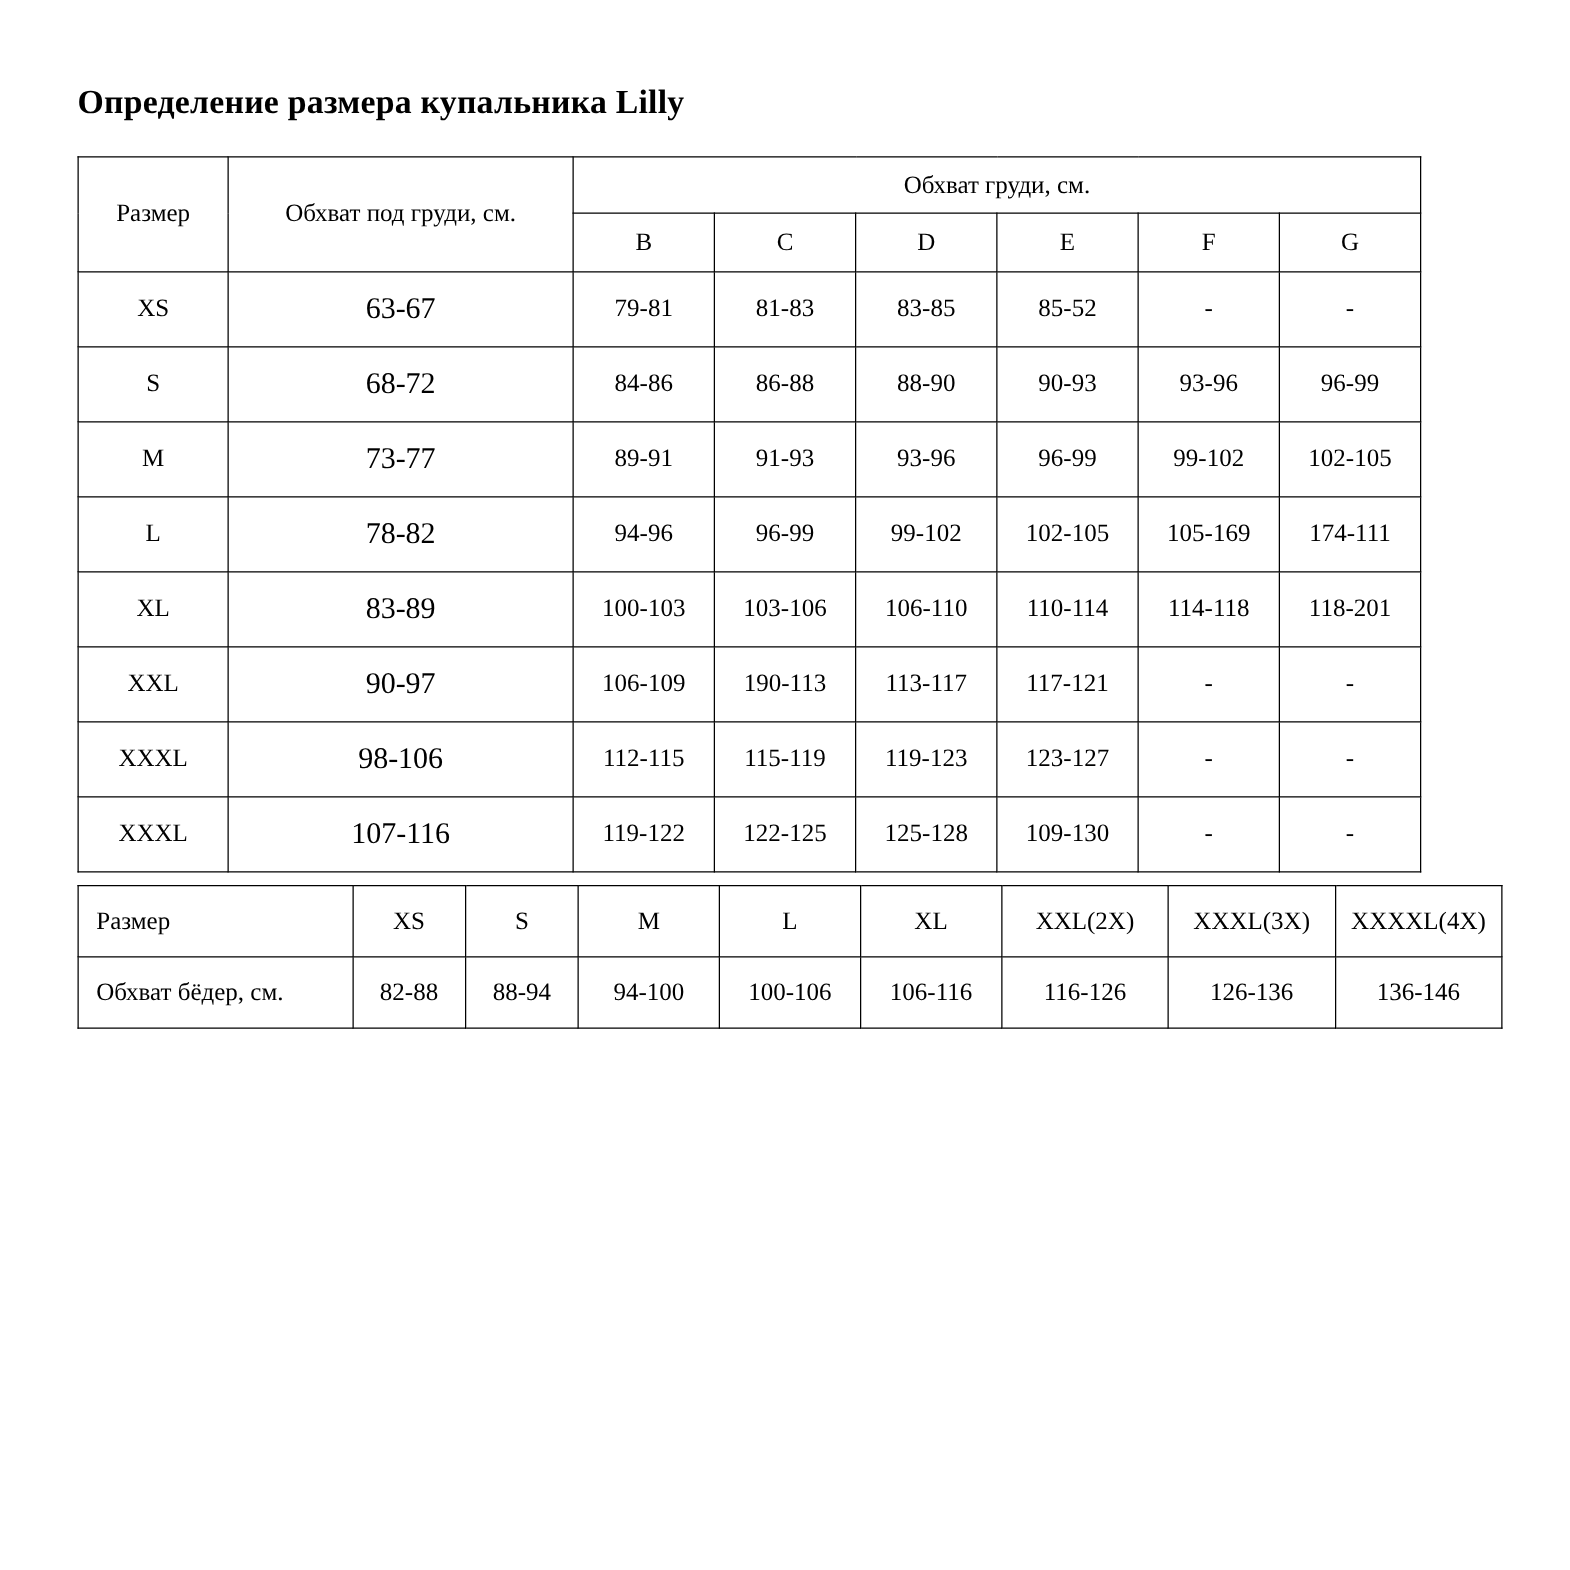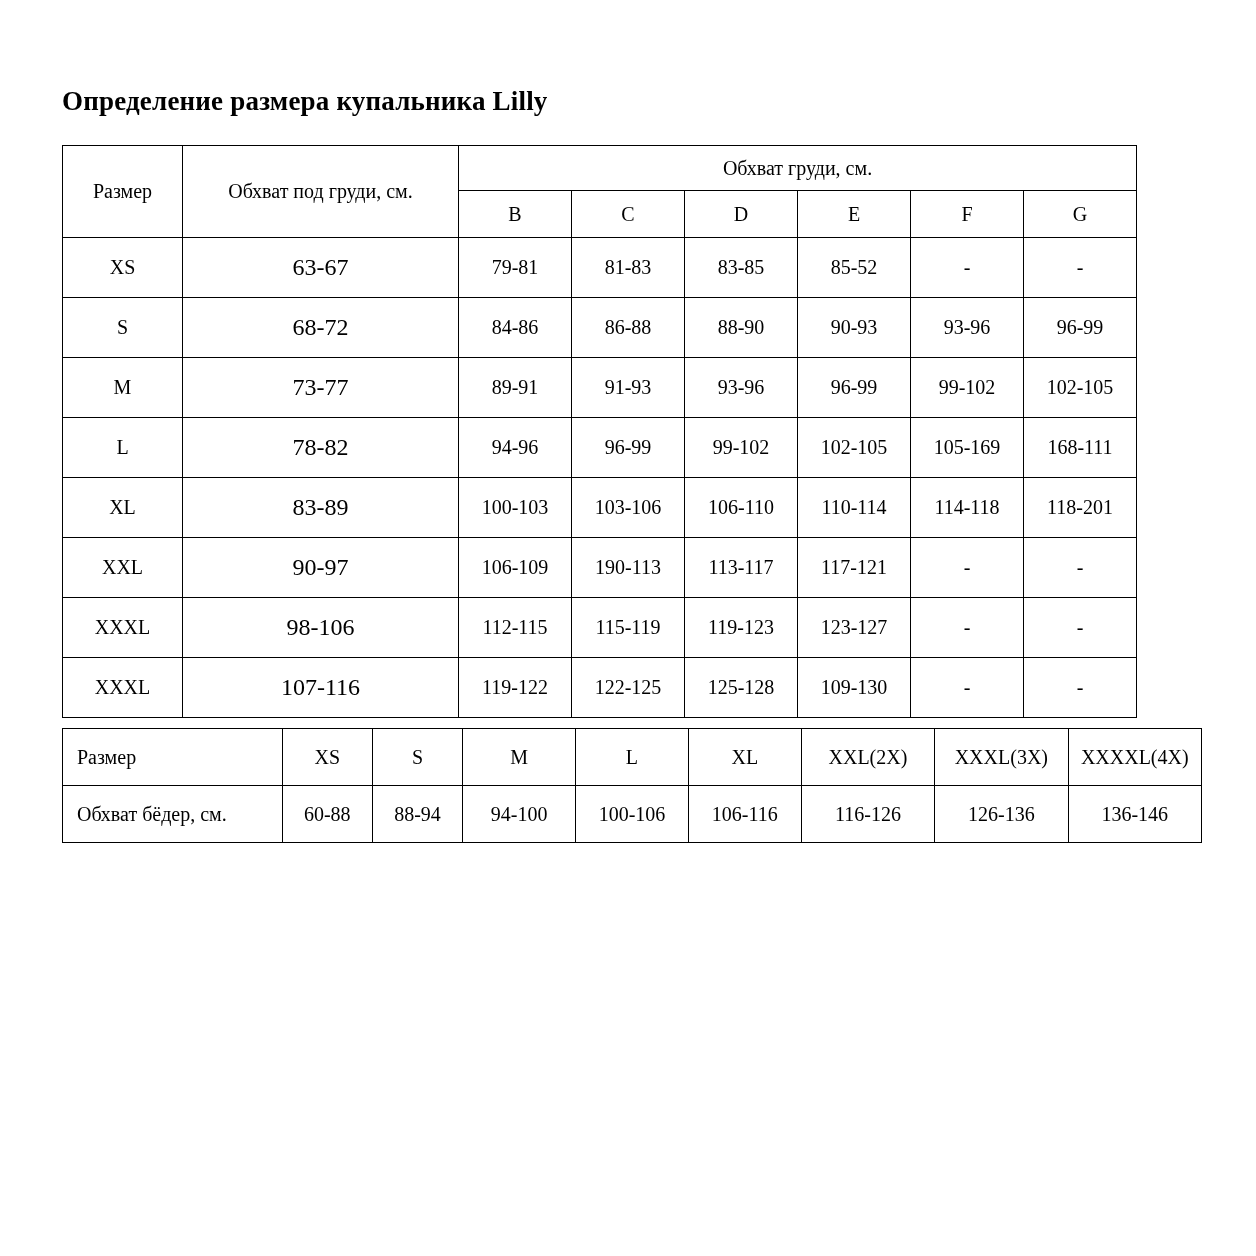--- a/index.html
+++ b/index.html
@@ -9,21 +9,21 @@
   }
   body {
     width: 1256px;
     height: 1256px;
     font-family: "Liberation Serif", serif;
     color: #000000;
     position: relative;
     overflow: hidden;
   }
   .page {
-    padding: 86px 60px 0 60px;
+    padding: 66px 60px 0 60px;
     box-sizing: border-box;
     border-radius: 24px;
   }
   .title {
     font-family: "Liberation Serif", serif;
     font-weight: bold;
     font-size: 27px;
     margin: 0 0 28px 2px;
     letter-spacing: 0.2px;
   }
@@ -145,21 +145,21 @@
         <td>102-105</td>
       </tr>
       <tr>
         <td class="cell-size">L</td>
         <td class="cell-under">78-82</td>
         <td>94-96</td>
         <td>96-99</td>
         <td>99-102</td>
         <td>102-105</td>
         <td>105-169</td>
-        <td>168-111</td>
+        <td>174-111</td>
       </tr>
       <tr>
         <td class="cell-size">XL</td>
         <td class="cell-under">83-89</td>
         <td>100-103</td>
         <td>103-106</td>
         <td>106-110</td>
         <td>110-114</td>
         <td>114-118</td>
         <td>118-201</td>
@@ -216,21 +216,21 @@
         <td>S</td>
         <td>M</td>
         <td>L</td>
         <td>XL</td>
         <td>XXL(2X)</td>
         <td>XXXL(3X)</td>
         <td>XXXXL(4X)</td>
       </tr>
       <tr>
         <td class="rowlabel">Обхват бёдер, см.</td>
-        <td>60-88</td>
+        <td>82-88</td>
         <td>88-94</td>
         <td>94-100</td>
         <td>100-106</td>
         <td>106-116</td>
         <td>116-126</td>
         <td>126-136</td>
         <td>136-146</td>
       </tr>
     </tbody>
   </table>

